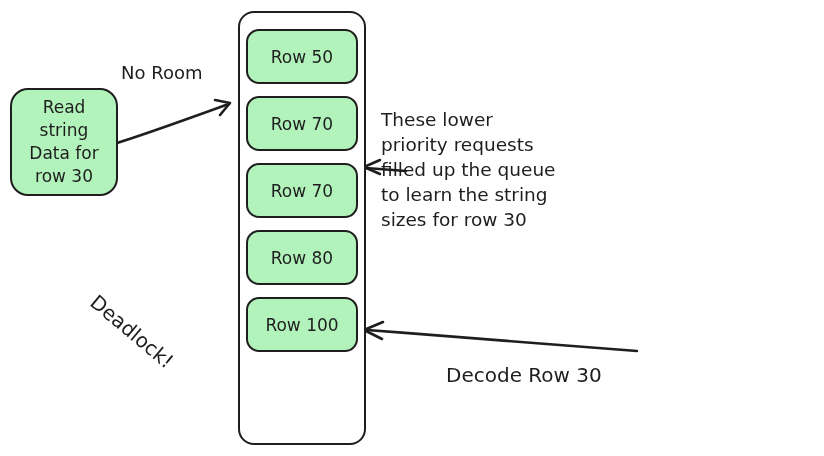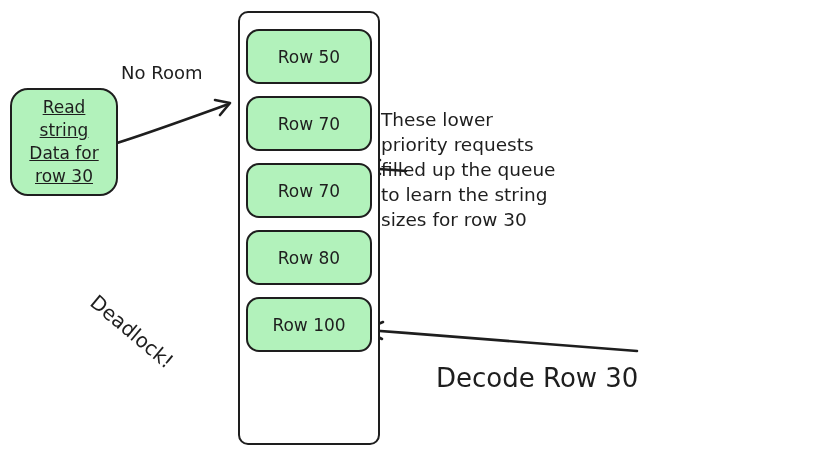--- a/index.html
+++ b/index.html
@@ -13,64 +13,63 @@
     color: var(--stroke, #1e1e1e);
     overflow: hidden;
   }
   .box {
     position: absolute;
     border: 2.5px solid var(--stroke, #1e1e1e);
     display: flex;
     align-items: center;
     justify-content: center;
     text-align: left;
-    text-decoration: underline;
   }
   .request-box {
     left: 10px; top: 88px;
     width: 108px; height: 108px;
     background: var(--green, #b2f2bb);
     border-radius: 18px;
     font-size: 17px;
     line-height: 23px;
     flex-direction: column;
   }
   .decoder-box {
     left: 635px; top: 298px;
     width: 177px; height: 110px;
     background: var(--pink, #ffc9c9);
     border-radius: 30px;
     font-size: 18px;
   }
   .queue {
     position: absolute;
     left: 238px; top: 11px;
-    width: 142px; height: 434px;
+    width: 128px; height: 434px;
     background: #ffffff;
     border: 2.5px solid var(--stroke, #1e1e1e);
-    border-radius: 10px;
+    border-radius: 16px;
     display: flex;
     flex-direction: column;
     gap: 12px;
     padding: 16px 6px;
   }
   .queue-row {
     height: 55px;
     min-height: 55px;
     background: var(--green, #b2f2bb);
     border: 2.5px solid var(--stroke, #1e1e1e);
     border-radius: 13px;
     display: flex;
     align-items: center;
     justify-content: center;
     font-size: 17px;
   }
   .label { position: absolute; white-space: nowrap; }
   .no-room-label  { left: 121px; top: 62px;  font-size: 18px; }
-  .decode-row-label { left: 436px; top: 363px; font-size: 26px; }
+  .decode-row-label { left: 446px; top: 363px; font-size: 20px; }
   .deadlock-label {
     left: 101px; top: 290px;
     font-size: 20px;
     transform: rotate(40deg);
     transform-origin: 0 0;
   }
   .annotation {
     position: absolute;
     left: 381px; top: 107px;
     width: 254px;

